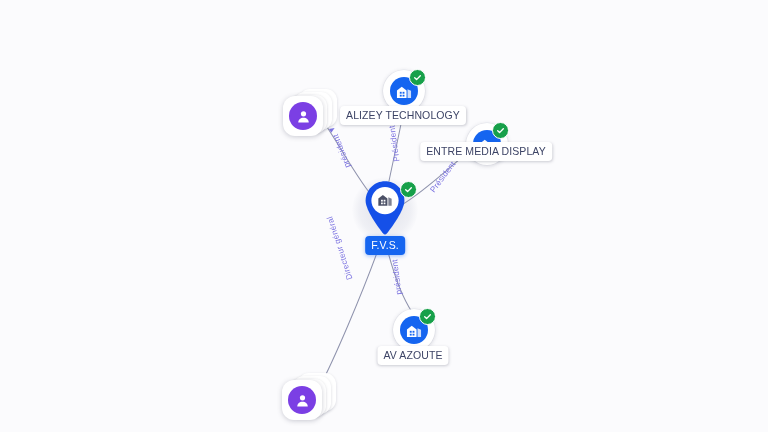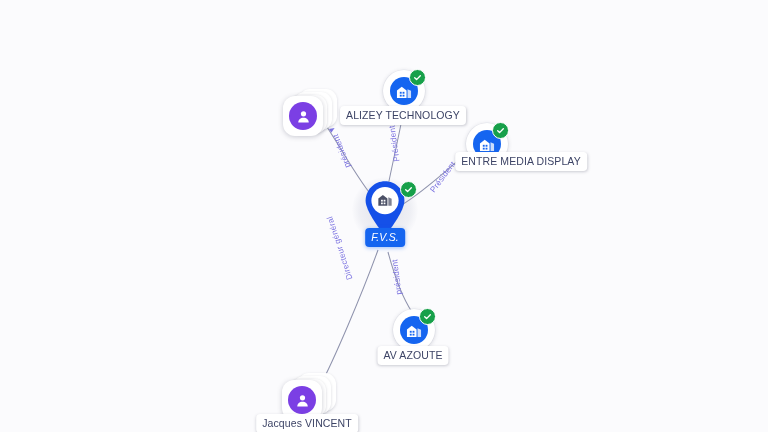--- a/index.html
+++ b/index.html
@@ -184,21 +184,21 @@
           <rect x="10.1" y="17" width="2.5" height="2.4" fill="#1565f0"></rect>
         </svg>
       </div>
       <div class="badge">
         <svg width="9" height="9" viewBox="0 0 24 24" fill="none" stroke="#ffffff" stroke-width="3.6" stroke-linecap="round" stroke-linejoin="round">
           <path d="M4.5 12.6l5 5 10-10.5"></path>
         </svg>
       </div>
     </div>
   </div>
-  <div class="lbl" style="left:486px;top:152px;margin-left:35px;">ENTRE MEDIA DISPLAY</div>
+  <div class="lbl" style="left:486px;top:142px;">ENTRE MEDIA DISPLAY</div>
 
   <div class="node" style="left:385px;top:213px;">
     <div class="pin-wrap">
       <div class="pin-halo"></div>
       <div class="pin">
         <svg width="44" height="58" viewBox="0 0 44 58">
           <path d="M22 2.2C11.3 2.2 2.6 10.9 2.6 21.7c0 9.6 13.2 27.3 17.6 32.9a2.3 2.3 0 0 0 3.6 0c4.4-5.6 17.6-23.3 17.6-32.9C41.4 10.9 32.7 2.2 22 2.2z" fill="#1550e8"></path>
           <circle cx="22" cy="21.6" r="13.6" fill="#ffffff"></circle>
         </svg>
       </div>
@@ -212,21 +212,21 @@
           <rect x="10.1" y="17" width="2.5" height="2.4" fill="#ffffff"></rect>
         </svg>
       </div>
       <div class="pin-badge" style="top:6px;right:6px;">
         <svg width="9" height="9" viewBox="0 0 24 24" fill="none" stroke="#ffffff" stroke-width="3.6" stroke-linecap="round" stroke-linejoin="round">
           <path d="M4.5 12.6l5 5 10-10.5"></path>
         </svg>
       </div>
     </div>
   </div>
-  <div class="lbl primary" style="left:385px;top:228px;font-style:italic;">F.V.S.</div>
+  <div class="lbl primary" style="left:385px;top:236px;">F.V.S.</div>
 
   <div class="node" style="left:414px;top:330px;">
     <div class="co-circle">
       <div class="co-inner">
         <svg width="18" height="18" viewBox="0 0 24 24" fill="#ffffff">
           <path d="M2.6 21.4V11.2L9 6.4l6.4 4.8v10.2z"></path>
           <path d="M16.7 21.4V9.6l4.7 2.1v9.7z" opacity=".78"></path>
           <rect x="6.4" y="13.1" width="2.5" height="2.5" fill="#1565f0"></rect>
           <rect x="10.1" y="13.1" width="2.5" height="2.5" fill="#1565f0"></rect>
           <rect x="6.4" y="17" width="2.5" height="2.4" fill="#1565f0"></rect>
@@ -249,15 +249,14 @@
       <div class="pcard pc1"></div>
       <div class="pcard pc0"></div>
       <div class="p-inner">
         <svg width="17" height="17" viewBox="0 0 24 24" fill="#ffffff">
           <circle cx="12" cy="8.2" r="3.7"></circle>
           <path d="M4.6 20.4c0-4.1 3.3-6.6 7.4-6.6s7.4 2.5 7.4 6.6z"></path>
         </svg>
       </div>
     </div>
   </div>
-  <div class="lbl" style="left:307px;top:414px;">Jacques VINCENT</div>
 
 </div>
 
 </body></html>

